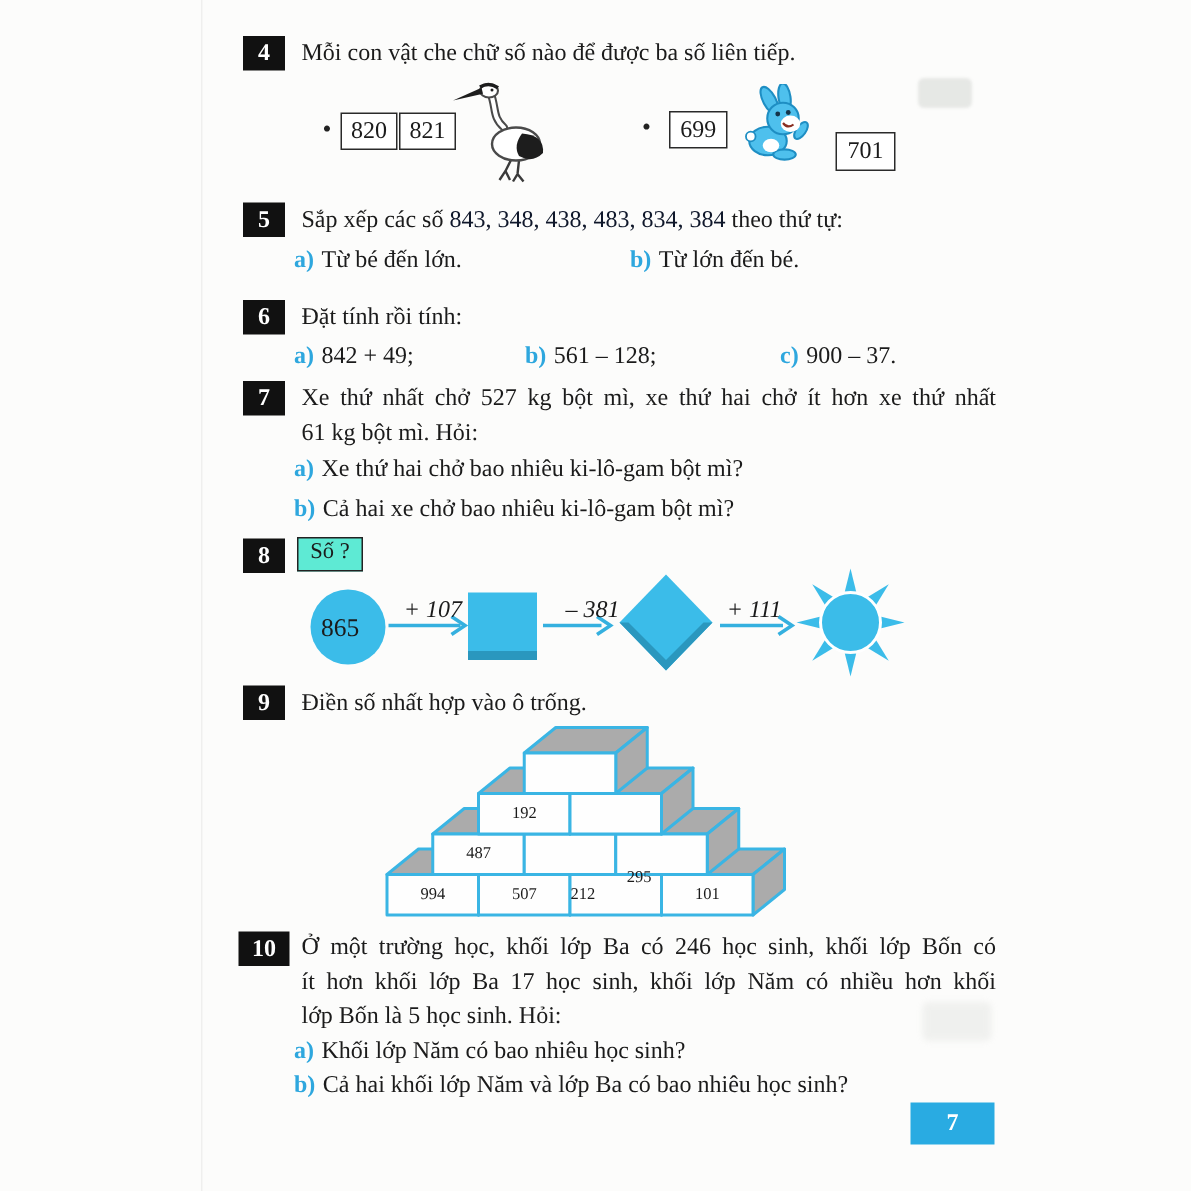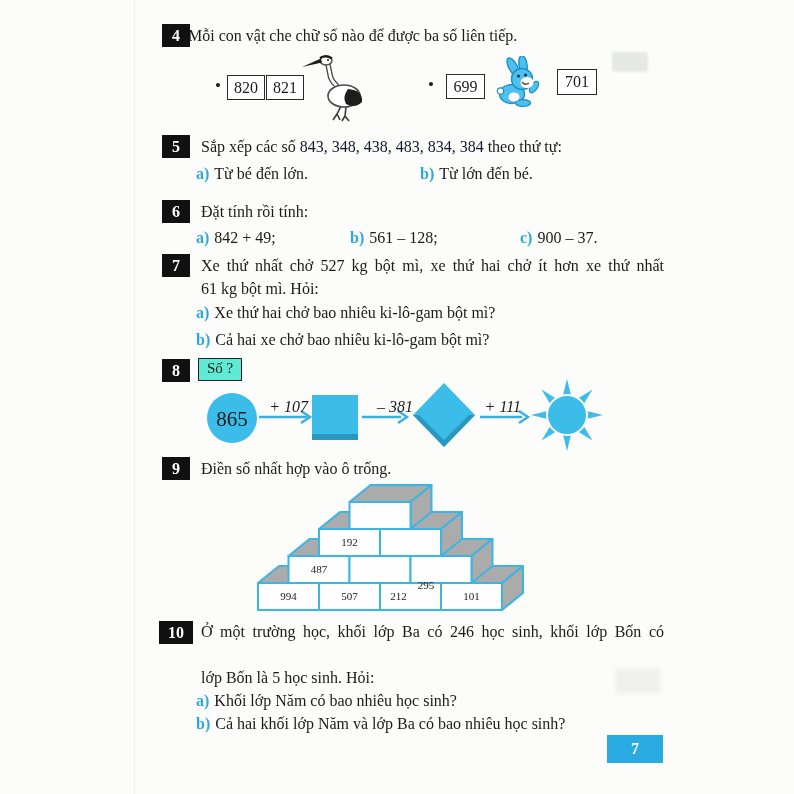--- a/index.html
+++ b/index.html
@@ -15,36 +15,36 @@
   .blue{color:#2EA7DE;font-weight:bold;}
   .bluenum{color:#0f172a;}
   .lbl{margin-right:5px;}
   .numbox{position:absolute;border:1.6px solid #2a2a2a;background:#ffffff;text-align:center;
           display:flex;align-items:center;justify-content:center;font-size:16px;}
   .bullet{position:absolute;font-size:17px;color:#222;}
   .promptbox{position:absolute;border:1.5px solid #222;background:#5eead4;text-align:center;
              font-size:15px;line-height:19px;}
   .cell{position:absolute;width:61px;height:27px;line-height:27px;text-align:center;font-size:11px;}
   .op{position:absolute;width:60px;text-align:right;font-size:16px;line-height:16px;font-style:italic;}
-  .chainval{position:absolute;width:36px;text-align:center;font-size:21px;line-height:18px;}
+  .chainval{position:absolute;width:36px;text-align:left;font-size:17px;line-height:18px;}
   .pagetab{position:absolute;left:607px;top:735px;width:56px;height:28px;background:#29ABE2;
            color:#ffffff;font-weight:bold;font-size:16px;text-align:center;line-height:28px;}
   .smudge{position:absolute;border-radius:4px;}
   .vline{position:absolute;left:134px;top:0;width:1px;height:794px;background:rgba(0,0,0,0.05);}
 </style>
 </head>
 <body>
 
 <div class="page">
   <div class="vline"></div>
   <div class="smudge" style="left:612px;top:52px;width:36px;height:20px;background:#cdd0cc;opacity:.45;filter:blur(1px);"></div>
   <div class="smudge" style="left:615px;top:668px;width:46px;height:26px;background:#d4d6d2;opacity:.3;filter:blur(2px);"></div>
 
   <div class="badge" style="top:24px;">4</div>
-  <div class="line" style="left:188px;top:26px;">Mỗi con vật che chữ số nào để được ba số liên tiếp.</div>
+  <div class="line" style="left:201px;top:26px;">Mỗi con vật che chữ số nào để được ba số liên tiếp.</div>
 
   <div class="bullet" style="left:215px;top:76px;">•</div>
   <div class="numbox" style="left:227px;top:75px;width:36px;height:23px;">820</div>
   <div class="numbox" style="left:266px;top:75px;width:36px;height:23px;">821</div>
 
   <svg class="abs" style="left:300px;top:50px;" width="66" height="72" viewBox="0 0 66 72">
     <path d="M41,56 L37,64 L33,70 M37,64 L40,70" stroke="#3a3a3a" stroke-width="1.6" fill="none"></path>
     <path d="M46,57 L45,66 L42,71 M45,66 L49,71" stroke="#3a3a3a" stroke-width="1.6" fill="none"></path>
     <path d="M27,12 C31,22 28,28 36,35" stroke="#4a4a4a" stroke-width="5.5" fill="none" stroke-linecap="round"></path>
     <path d="M27,12 C31,22 28,28 36,35" stroke="#ffffff" stroke-width="2.8" fill="none" stroke-linecap="round"></path>
@@ -69,21 +69,21 @@
       <ellipse cx="31" cy="47" rx="7.5" ry="3.4"></ellipse>
     </g>
     <ellipse cx="35" cy="26.5" rx="6.5" ry="5.5" fill="#ffffff"></ellipse>
     <ellipse cx="22" cy="41" rx="5.5" ry="4.5" fill="#ffffff"></ellipse>
     <circle cx="8.5" cy="35" r="3.2" fill="#ffffff" stroke="#1E8EC3" stroke-width="1.2"></circle>
     <circle cx="26.5" cy="20" r="1.6" fill="#14344a"></circle>
     <circle cx="33.5" cy="19" r="1.6" fill="#14344a"></circle>
     <path d="M30,26 Q33,30 37,27" stroke="#8a2f22" stroke-width="1.4" fill="none"></path>
   </svg>
 
-  <div class="numbox" style="left:557px;top:69px;width:38px;height:24px;text-align:right;">701</div>
+  <div class="numbox" style="left:557px;top:88px;width:38px;height:24px;text-align:right;">701</div>
 
   <div class="badge" style="top:135px;">5</div>
   <div class="line" style="left:201px;top:137px;">
     <span>Sắp xếp các số</span>
     <span class="bluenum">843, 348, 438, 483, 834, 384</span>
     <span>theo thứ tự:</span>
   </div>
   <div class="line" style="left:196px;top:164px;">
     <span class="blue lbl">a)</span><span>Từ bé đến lớn.</span>
   </div>
@@ -189,25 +189,26 @@
     </g>
   </svg>
   <div class="cell" style="left:349.5px;top:502px;"></div>
   <div class="cell" style="left:319px;top:529px;">192</div>
   <div class="cell" style="left:380px;top:529px;"></div>
   <div class="cell" style="left:288.5px;top:556px;">487</div>
   <div class="cell" style="left:349.5px;top:572px;padding-left:46px;">295</div>
   <div class="cell" style="left:410.5px;top:556px;"></div>
   <div class="cell" style="left:258px;top:583px;">994</div>
   <div class="cell" style="left:319px;top:583px;">507</div>
-  <div class="cell" style="left:368px;top:583px;font-family:Liberation Serif, serif;">212</div>
+  <div class="cell" style="left:358px;top:583px;font-family:Liberation Serif, serif;">212</div>
   <div class="cell" style="left:441px;top:583px;">101</div>
 
   <div class="badge wide" style="top:621px;">10</div>
   <div class="line jl" style="left:201px;top:622px;width:463px;">Ở một trường học, khối lớp Ba có 246 học sinh, khối lớp Bốn có</div>
+  <div class="line jl" style="left:201px;top:645px;width:463px;">ít hơn khối lớp Ba 17 học sinh, khối lớp Năm có nhiều hơn khối</div>
   <div class="line" style="left:201px;top:668px;">lớp Bốn là 5 học sinh. Hỏi:</div>
   <div class="line" style="left:196px;top:691px;">
     <span class="blue lbl">a)</span><span>Khối lớp Năm có bao nhiêu học sinh?</span>
   </div>
   <div class="line" style="left:196px;top:714px;">
     <span class="blue lbl">b)</span><span>Cả hai khối lớp Năm và lớp Ba có bao nhiêu học sinh?</span>
   </div>
 
   <div class="pagetab">7</div>
 </div>

